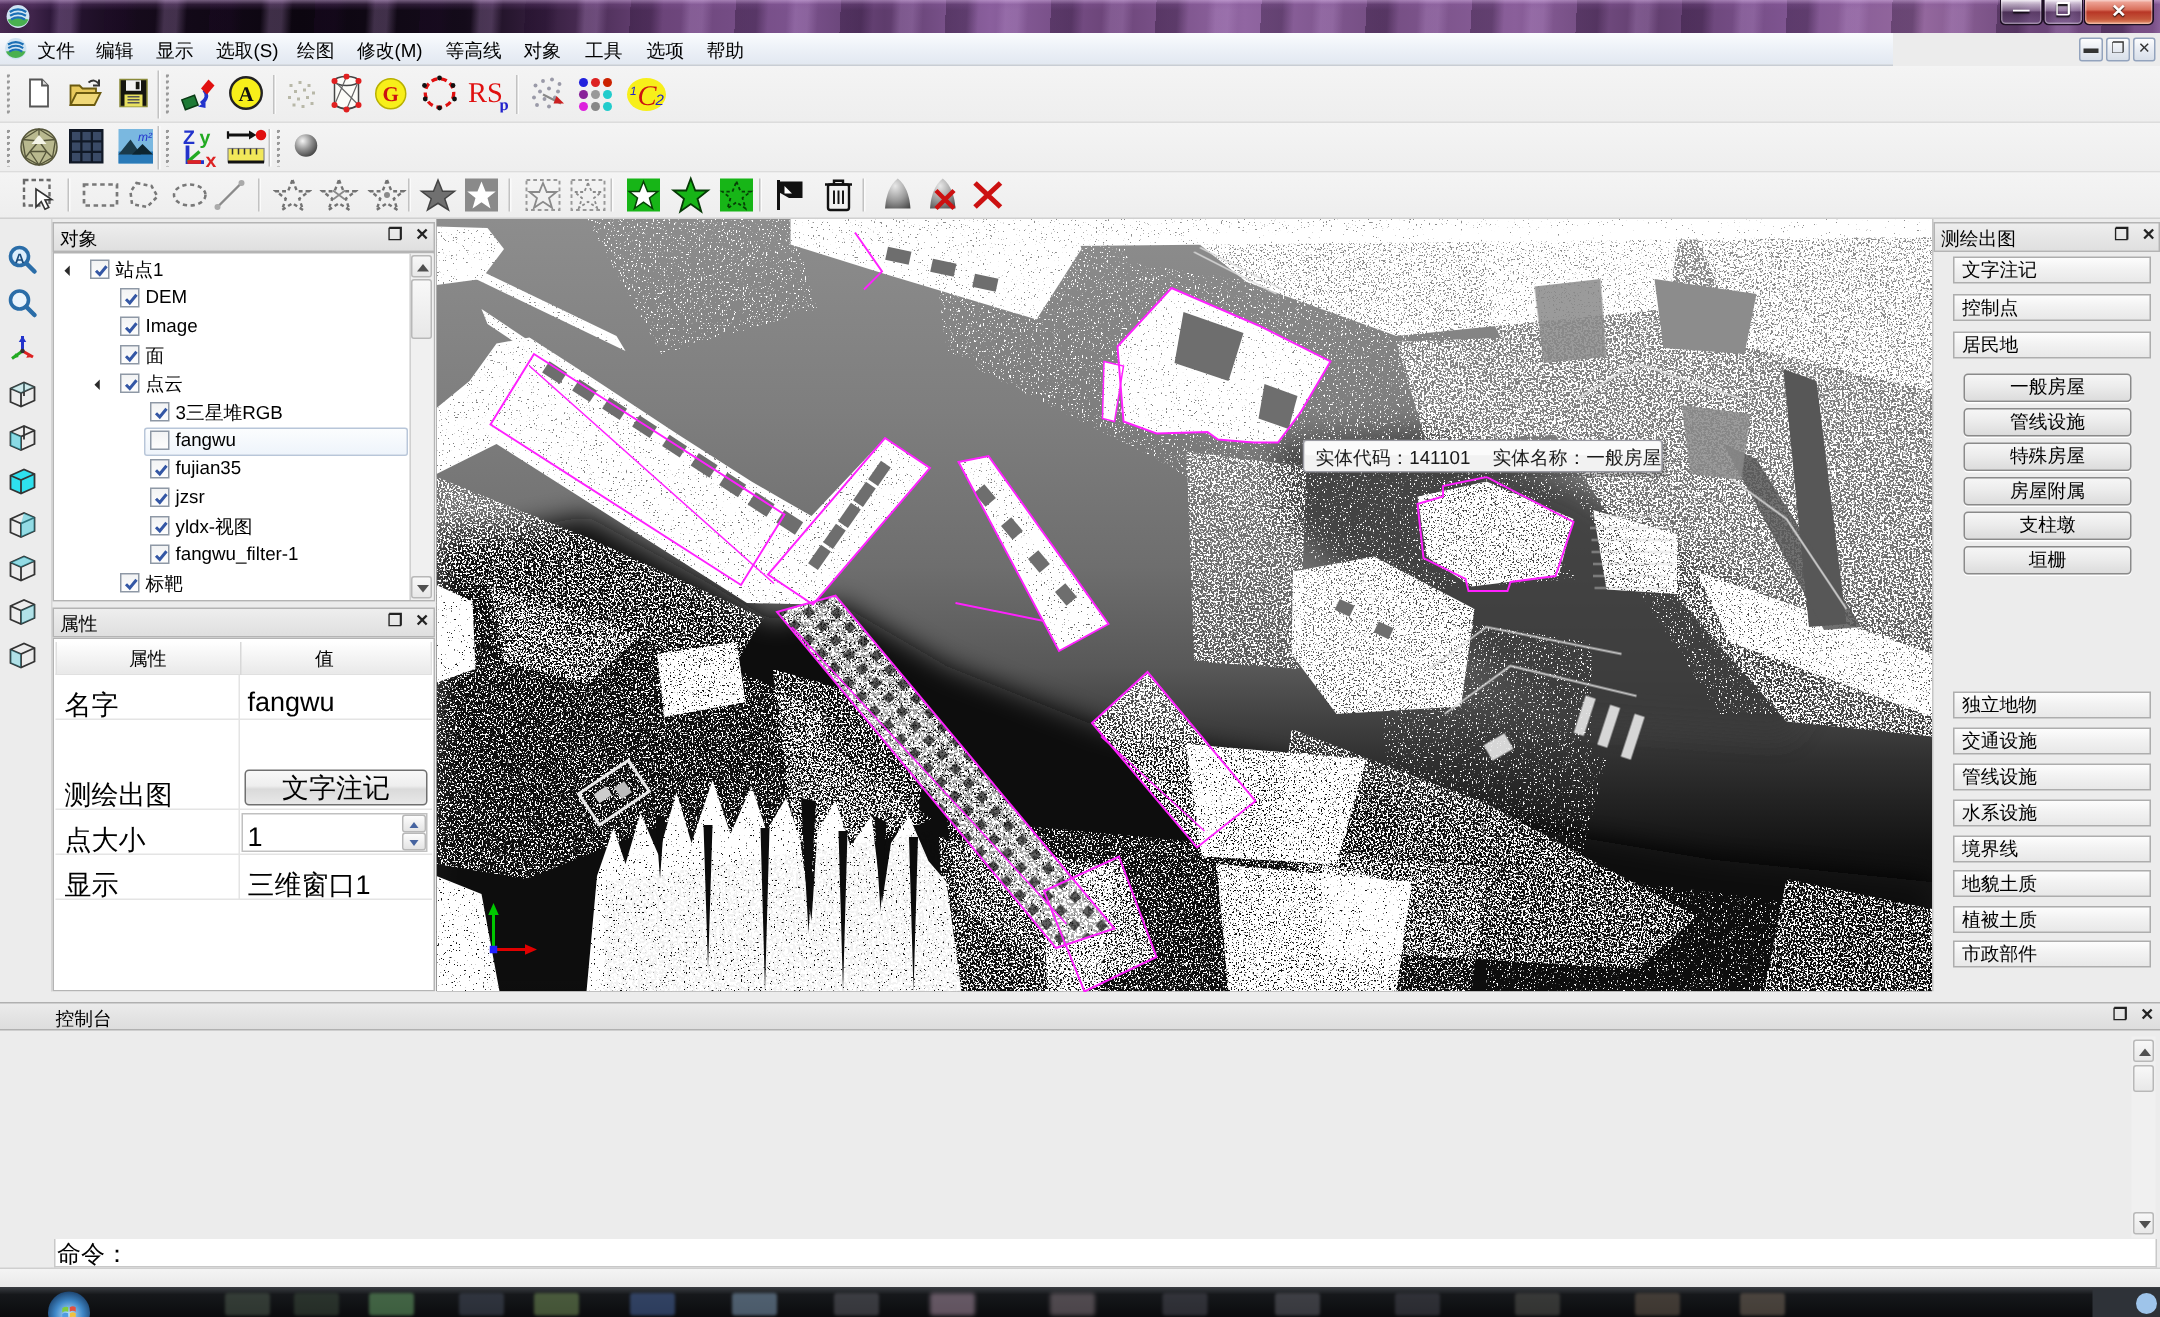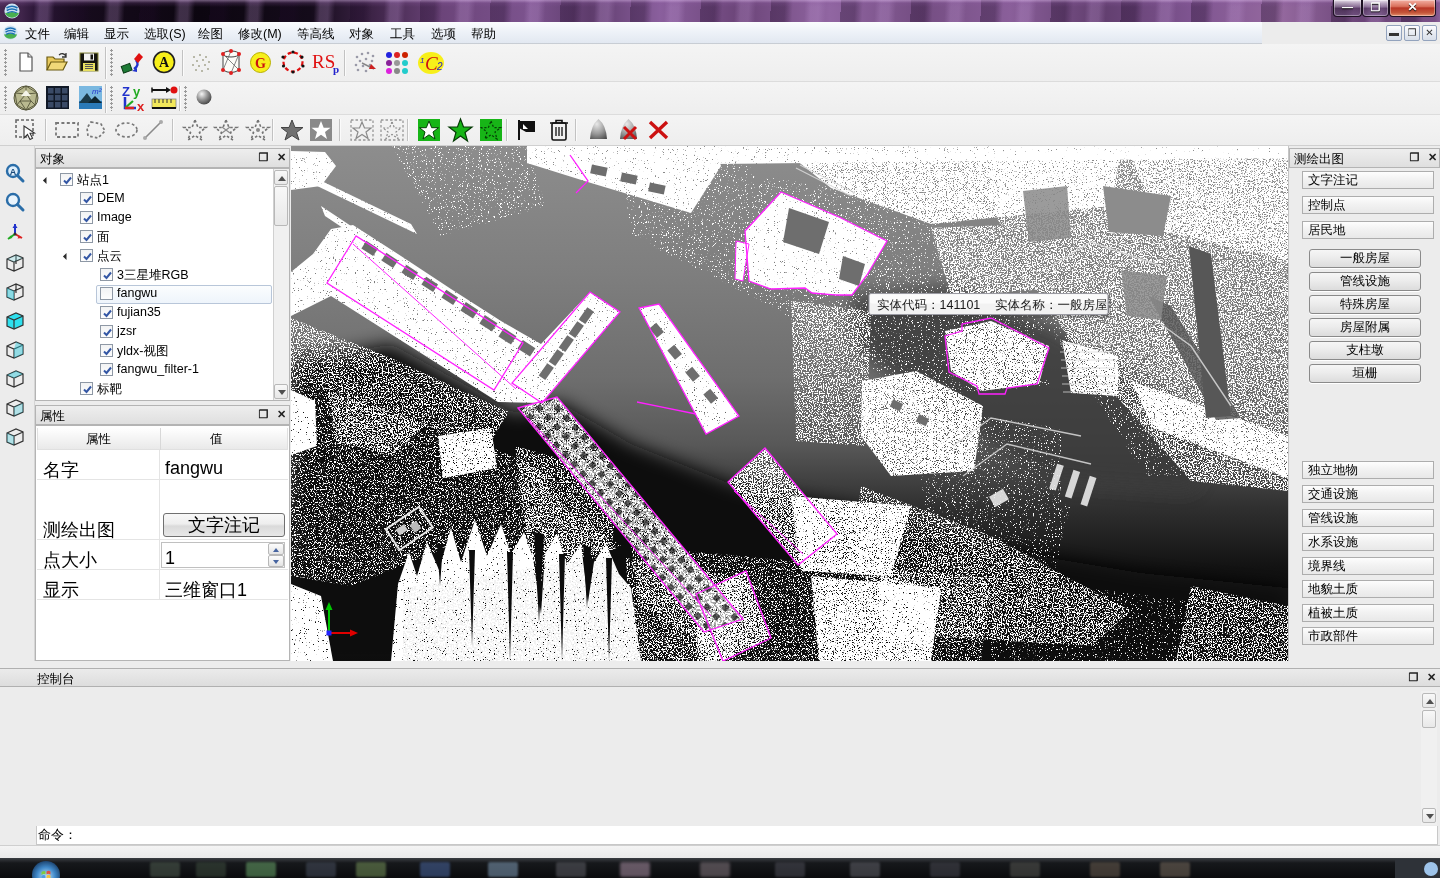--- a/index.html
+++ b/index.html
@@ -35,21 +35,21 @@
 .cb svg{position:absolute;left:0px;top:0px}
 .exp{position:absolute;width:0;height:0;border-left:5px solid #2a2a2a;border-top:5px solid transparent;border-bottom:0 solid transparent;border-right:0 solid transparent;transform:rotate(45deg)}
 .sb{position:absolute;background:#f0f0f0;border:1px solid #c8c8c8}
 .sbtn{position:absolute;background:linear-gradient(180deg,#f8f8f8,#e8e8e8);border:1px solid #b8b8b8;border-radius:2px}
 .arr{position:absolute;width:0;height:0}
 .rbtn{position:absolute;left:1302px;width:132px;height:18px;background:linear-gradient(180deg,#fdfdfd 0,#f2f2f2 45%,#e8e8e8 100%);border:1px solid #adadad;font-size:12.5px;color:#000;padding-left:5px;line-height:16px}
 .rbtn2{position:absolute;left:1309px;width:112px;height:19px;background:linear-gradient(180deg,#f6f6f6 0,#ececec 45%,#dcdcdc 100%);border:1px solid #8a8a8a;border-radius:3px;font-size:12.5px;color:#000;text-align:center;line-height:17px;box-shadow:0 1px 0 #fff}
 #console{position:absolute;left:0;top:661px;width:1440px;height:184px;background:#ececec}
 #conshdr{position:absolute;left:0px;top:7px;width:1440px;height:19px;background:linear-gradient(180deg,#ebebeb 0,#dddddd 100%);border-top:1px solid #b0b0b0;border-bottom:1px solid #b0b0b0;font-size:12.5px}
 #conlog{position:absolute;left:36px;top:29px;width:1402px;height:136px;background:#fff;border:1px solid #b0b0b0;font-family:"Liberation Mono",monospace;font-size:12px;color:#000;line-height:14px;padding:3px 0 0 5px;white-space:pre}
-#cmdline{position:absolute;left:36px;top:165px;width:1402px;height:19px;background:#fff;border:1px solid #c8c8c8;border-top:none;font-size:13px;padding-left:1px}
+#cmdline{position:absolute;left:36px;top:165px;width:1402px;height:19px;background:#fff;border:1px solid #c8c8c8;border-top:none;font-size:16px;padding-left:1px}
 #statusstrip{position:absolute;left:0;top:845px;width:1440px;height:13px;background:linear-gradient(180deg,#f4f4f4,#e9e9e9);border-top:1px solid #cfcfcf}
 #taskbar{position:absolute;left:0;top:858px;width:1440px;height:20px;background:linear-gradient(180deg,#3a3d42 0,#16181b 25%,#0a0b0d 100%)}
 .tbicon{position:absolute;top:862px;width:30px;height:15px;border-radius:2px;opacity:.45}
 </style></head>
 <body>
 <div id="titlebar">
  <svg class="abs" style="left:4px;top:3px" width="16" height="16" viewBox="0 0 16 16">
       <circle cx="8" cy="8" r="7.6" fill="#cfe3f2"></circle>
       <path d="M1 10 A7.6 7.6 0 0 0 15 10 L8 9 Z" fill="#49b04f"></path>
       <path d="M2.5 5 Q8 1.5 13.5 5" stroke="#1b6fb5" stroke-width="1.6" fill="none"></path>

